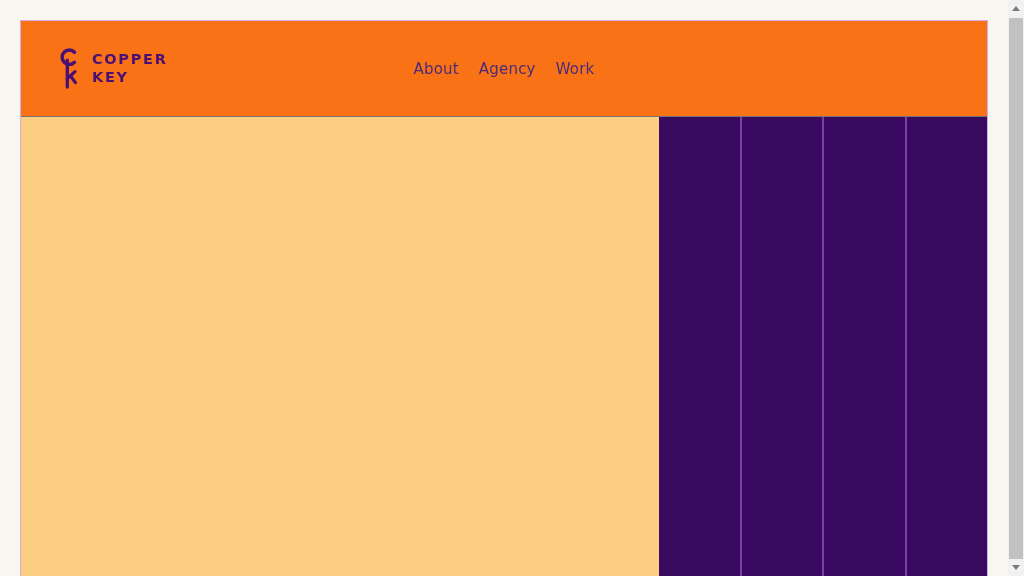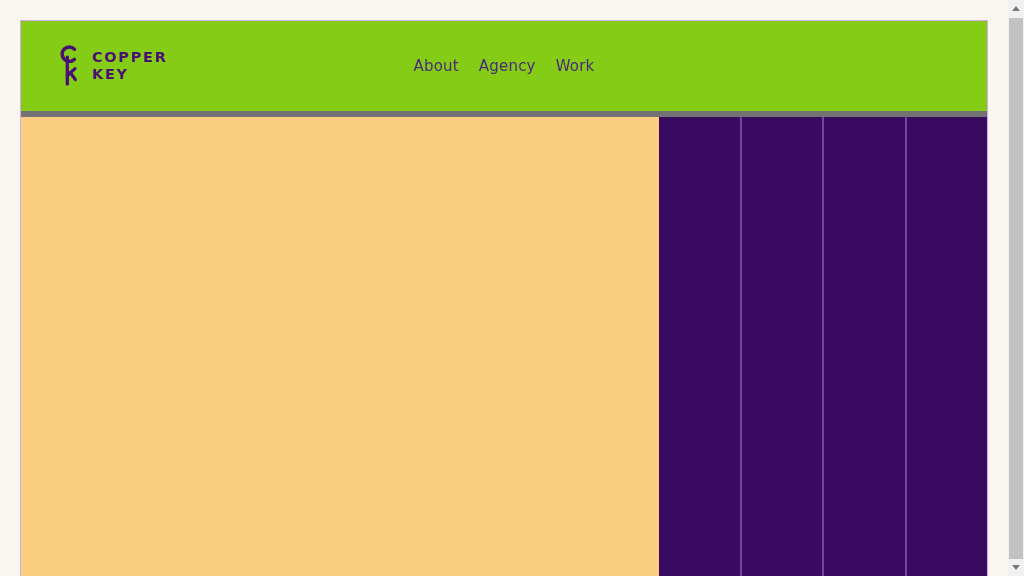--- a/index.html
+++ b/index.html
@@ -37,22 +37,22 @@
     border-bottom: none;
     background: transparent;
   }
 
   
   .site-header {
     position: absolute;
     left: 0; top: 0;
     width: 100%;
     height: 96px;
-    background: #84cc16;
-    border-bottom: 6px solid #737373;
+    background: #f97316;
+    border-bottom: 1px solid #737373;
     display: flex;
     align-items: center;
   }
 
   
   .brand {
     position: absolute;
     left: 35px;
     top: 50%;
     transform: translateY(-50%);

